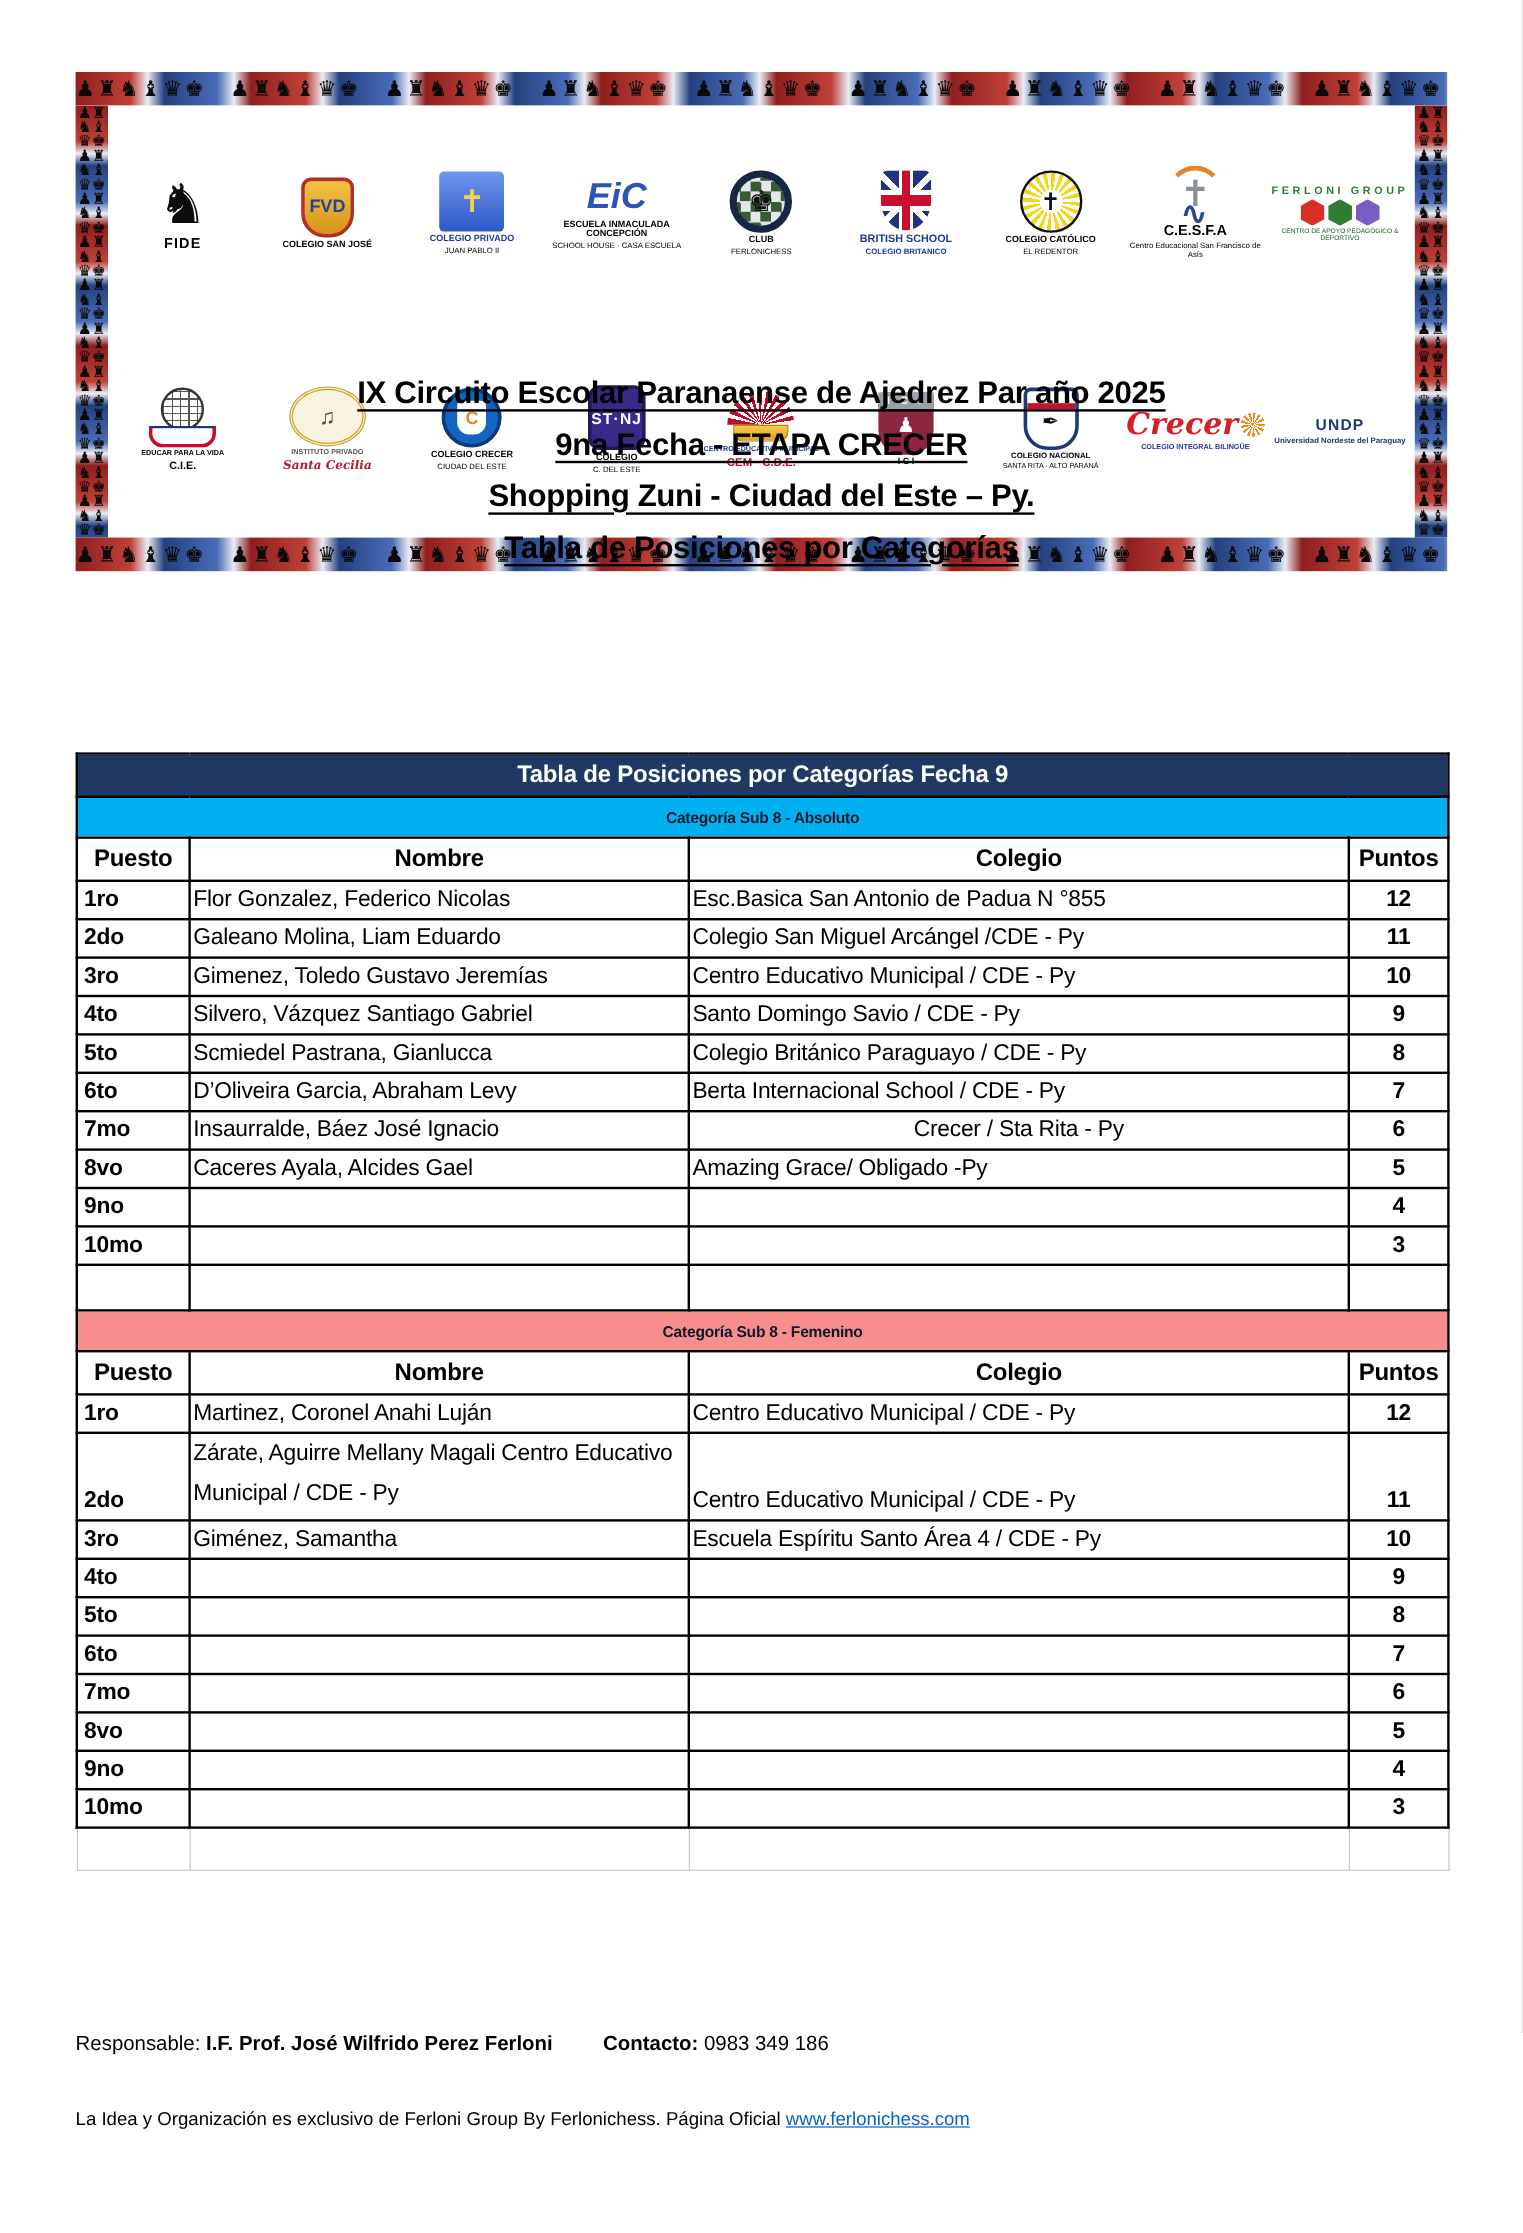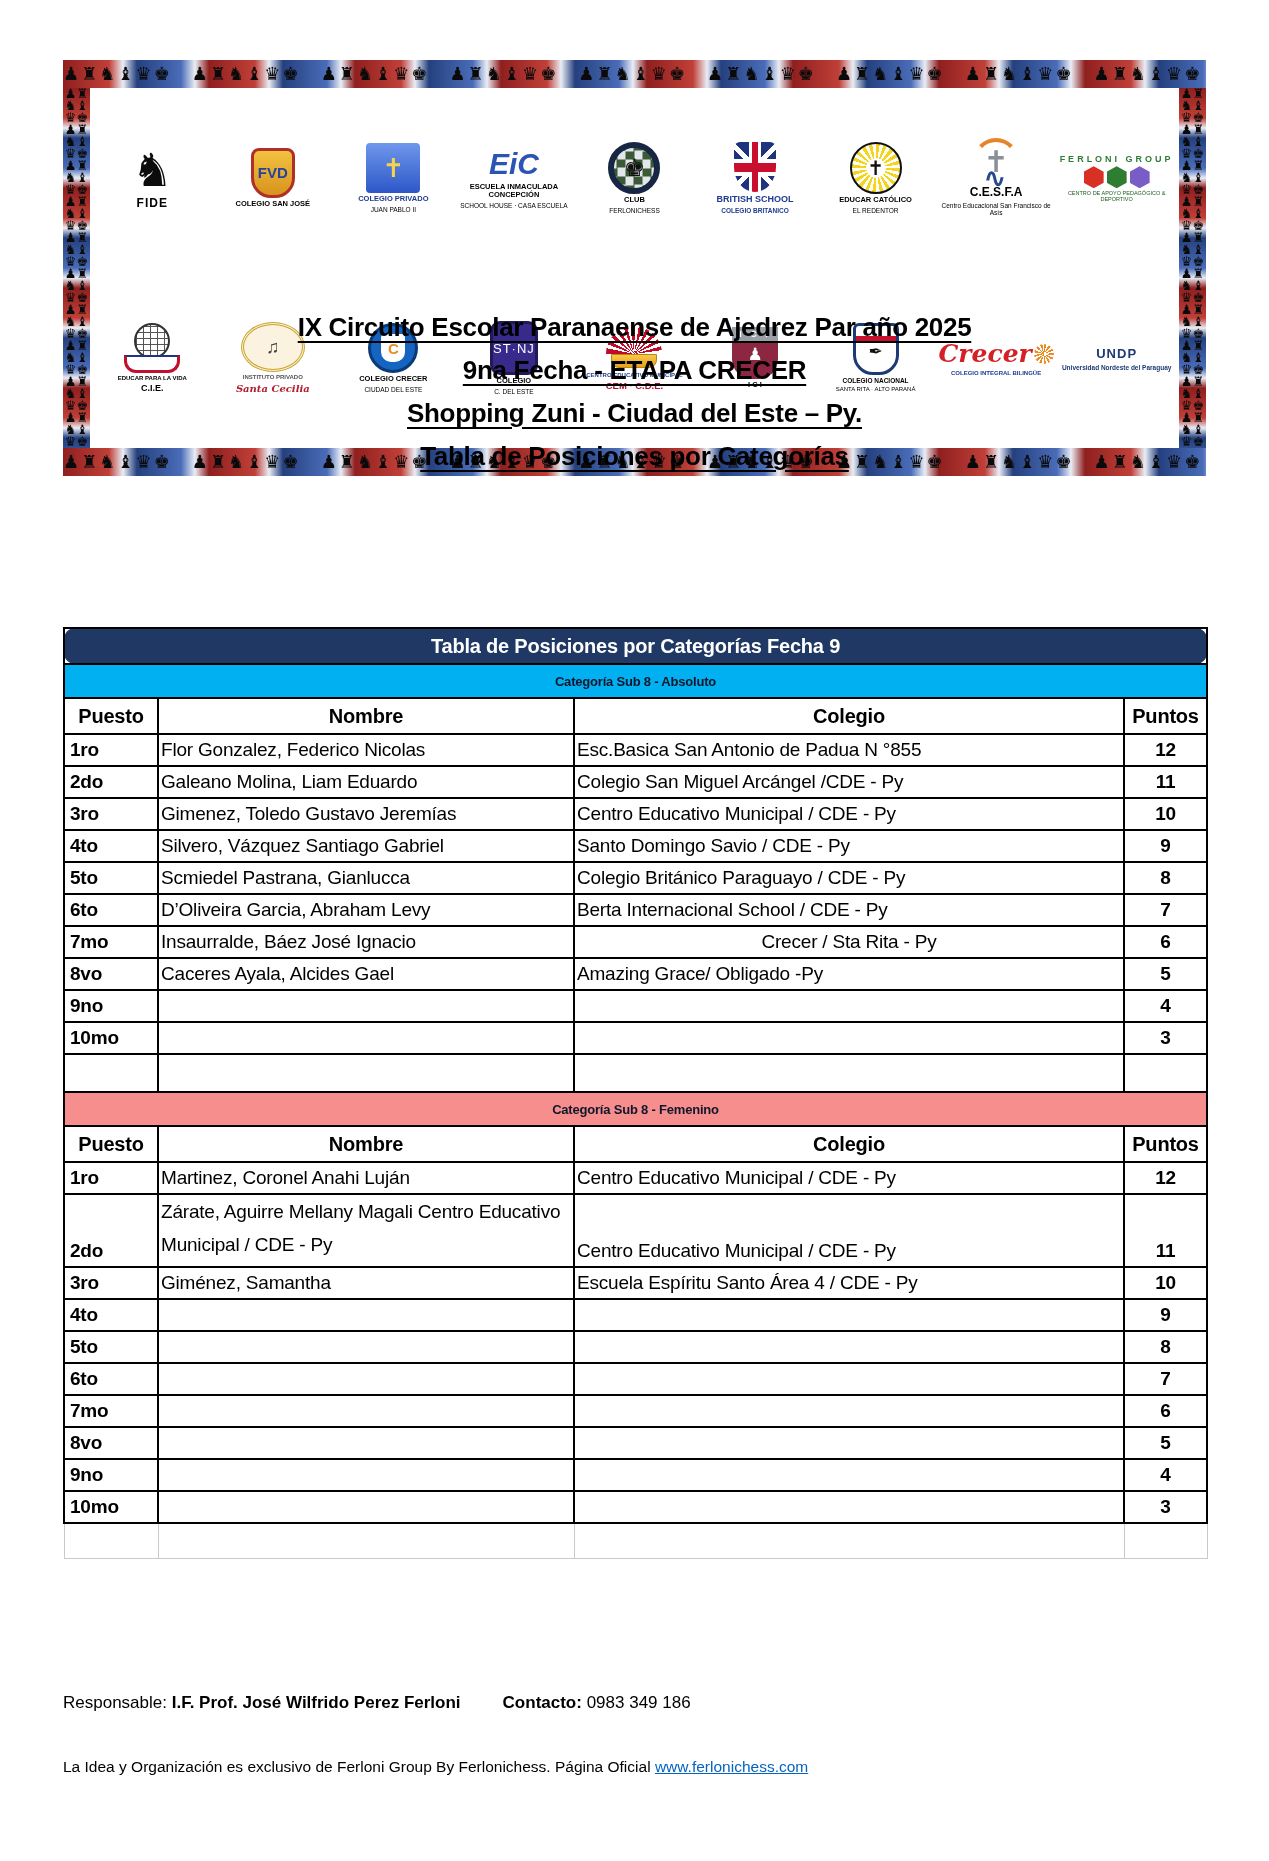--- a/index.html
+++ b/index.html
@@ -72,21 +72,21 @@
       repeating-linear-gradient(0deg,#555 0 1px,transparent 1px 6px),
       repeating-linear-gradient(90deg,#555 0 1px,transparent 1px 7px), #fff; }
   .art-cie::after{ content:''; width:50px; height:13px; background:#fff; border:3px solid #c0102e; border-top:2px solid #20337f; border-radius:0 0 12px 12px; margin-top:-4px; }
   .logo-cie .cap{ font-size:6px; }
   .logo-cie .cap2{ font-weight:700; font-size:9px; }
   .art-santa-cecilia{ width:64px; height:50px; border:3px double #c9a227; border-radius:50%; background:#fbf3df; color:#444; font-size:18px; }
   .logo-santa-cecilia .cap{ font-size:6px; color:#555; }
   .logo-santa-cecilia .cap2{ font-family:"DejaVu Serif", serif; font-style:italic; font-weight:700; color:#b02030; font-size:10px; }
   .art-colegio-crecer{ width:50px; height:50px; border-radius:50%; background:#1565c0; border:3px solid #0a3a78; }
   .art-colegio-crecer .g{ background:#fff; width:24px; height:28px; border-radius:4px 4px 10px 10px; color:#e88b20; font-weight:700; font-size:15px; display:flex; align-items:center; justify-content:center; }
-  .art-stnj{ width:48px; height:54px; background:#372a8a; border:3px solid #221a56; border-radius:10px; color:#fff; font-weight:400; font-size:13px; letter-spacing:1px; }
+  .art-stnj{ width:48px; height:54px; background:#372a8a; border:3px solid #221a56; border-radius:10px; color:#fff; font-weight:700; font-size:13px; letter-spacing:1px; }
   .art-cem{ width:60px; height:46px; flex-direction:column; }
   .art-cem::before{ content:''; width:56px; height:28px; border-radius:56px 56px 0 0;
     background:repeating-conic-gradient(from -86deg at 50% 100%, #c00a28 0 8deg, #ffffff 8deg 16deg); }
   .art-cem::after{ content:''; width:44px; height:12px; background:linear-gradient(#f7c948,#e8a020); border:1px solid #b8860b; border-radius:0 0 8px 8px; }
   .logo-cem .cap{ color:#1d3a8f; font-size:6px; }
   .logo-cem .cap2{ color:#b01030; font-weight:700; font-size:9.5px; }
   .art-ici{ width:46px; height:52px; background:#8d2741; border-radius:4px 4px 20px 20px; flex-direction:column; justify-content:flex-start; }
   .art-ici::before{ content:'I C I'; background:#9aa0a8; color:#fff; width:100%; text-align:center; font-size:9px; font-weight:700; letter-spacing:3px; padding:2px 0; }
   .art-ici .g{ color:#fff; font-size:17px; margin-top:3px; }
   .art-santa-rita{ width:46px; height:52px; background:#fff; border:3px solid #1d3a75; border-radius:6px 6px 20px 20px; flex-direction:column; overflow:hidden; }
@@ -172,21 +172,21 @@
             </div>
             <div class="logo logo-british-school">
               <div class="art art-british-school"></div>
               <div class="cap">BRITISH SCHOOL</div>
               <div class="cap2">COLEGIO BRITANICO</div>
             </div>
             <div class="logo logo-el-redentor">
               <div class="art art-el-redentor">
                 <span class="g">✝</span>
               </div>
-              <div class="cap">EDUCAR CATÓLICO</div>
+              <div class="cap">COLEGIO CATÓLICO</div>
               <div class="cap2">EL REDENTOR</div>
             </div>
             <div class="logo logo-cesfa">
               <div class="art art-cesfa">
                 <span class="g">✝</span>
               </div>
               <div class="cap">C.E.S.F.A</div>
               <div class="cap2">Centro Educacional San Francisco de Asís</div>
             </div>
             <div class="logo logo-ferloni-group">
@@ -272,21 +272,21 @@
   <div class="table-wrap">
     <table id="pos-table">
       <colgroup>
           <col style="width:94px">
           <col style="width:416px">
           <col style="width:550px">
           <col style="width:83px">
         </colgroup>
       <tbody id="pos-tbody">
           <tr>
-            <td class="tbl-title" colspan="4" style="background: rgb(31, 56, 100); color: rgb(255, 255, 255); border-radius: 11px;">Tabla de Posiciones por Categorías Fecha 9</td>
+            <td class="tbl-title" colspan="4" style="background: rgb(31, 56, 100); color: rgb(255, 255, 255);">Tabla de Posiciones por Categorías Fecha 9</td>
           </tr>
           <tr>
             <td class="cat" colspan="4" style="background: rgb(0, 176, 240);">Categoría Sub 8 - Absoluto</td>
           </tr>
           <tr>
             <td class="colhdr">Puesto</td>
             <td class="colhdr">Nombre</td>
             <td class="colhdr">Colegio</td>
             <td class="colhdr">Puntos</td>
           </tr>

